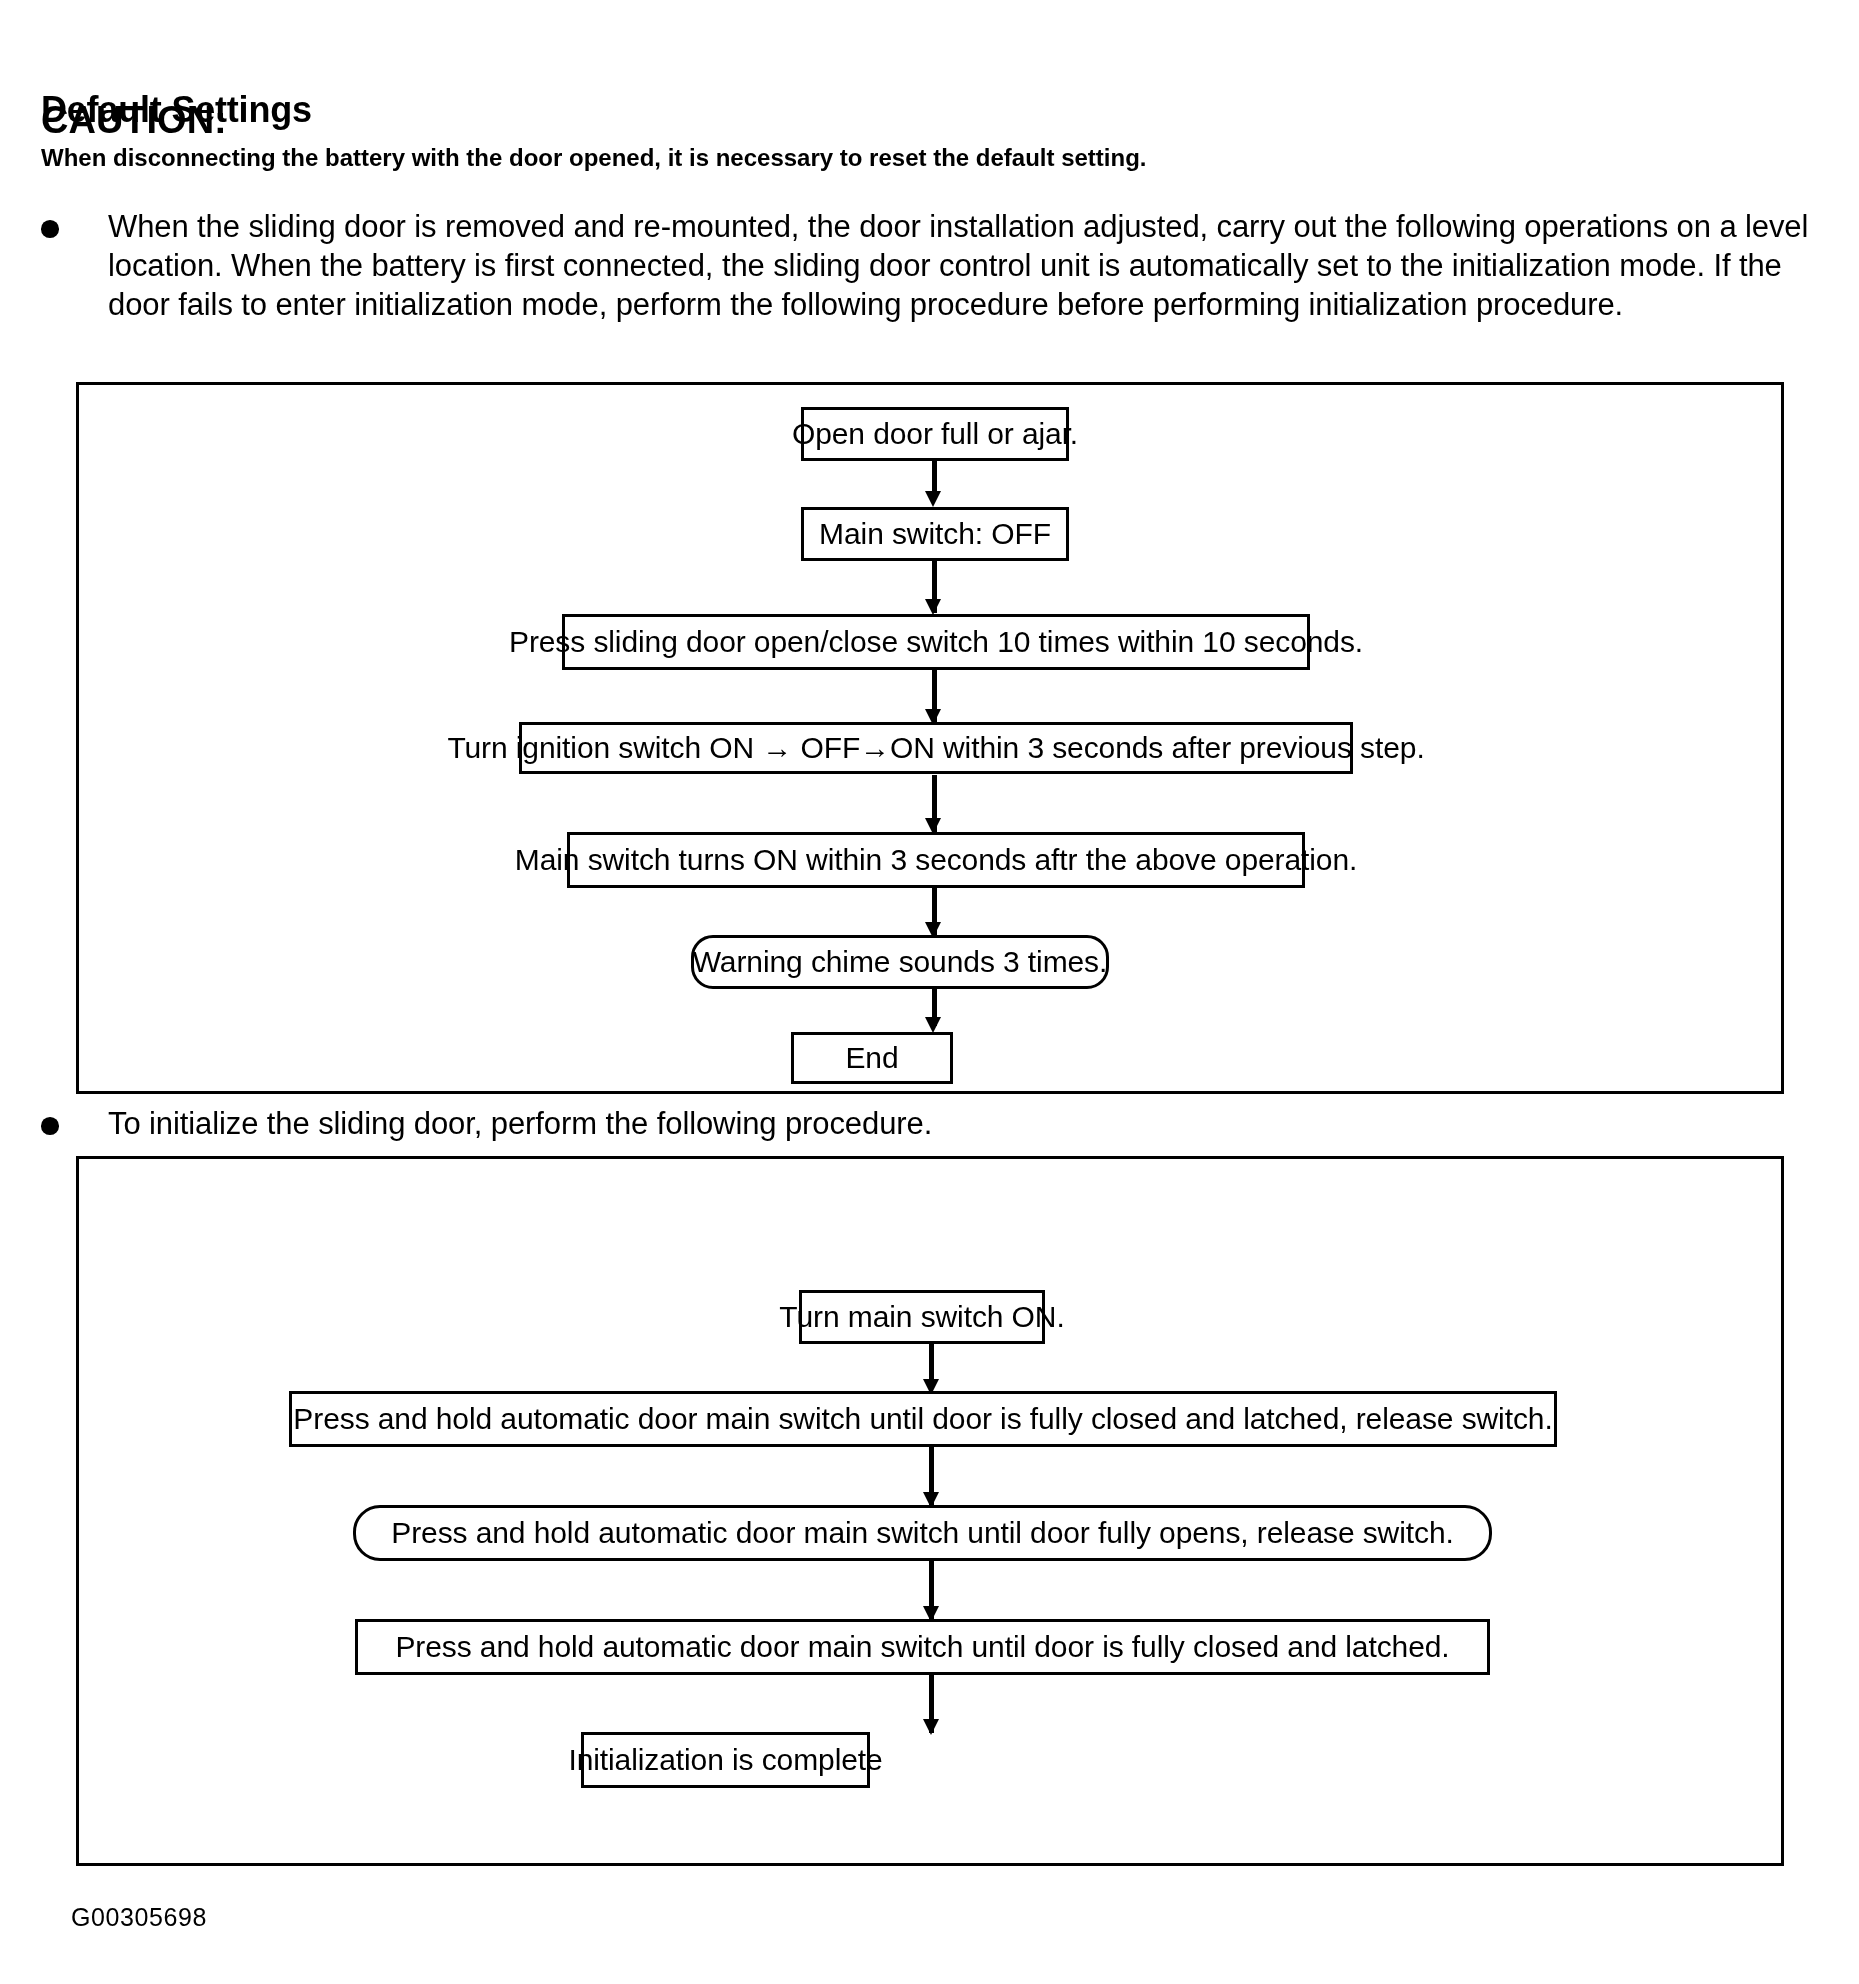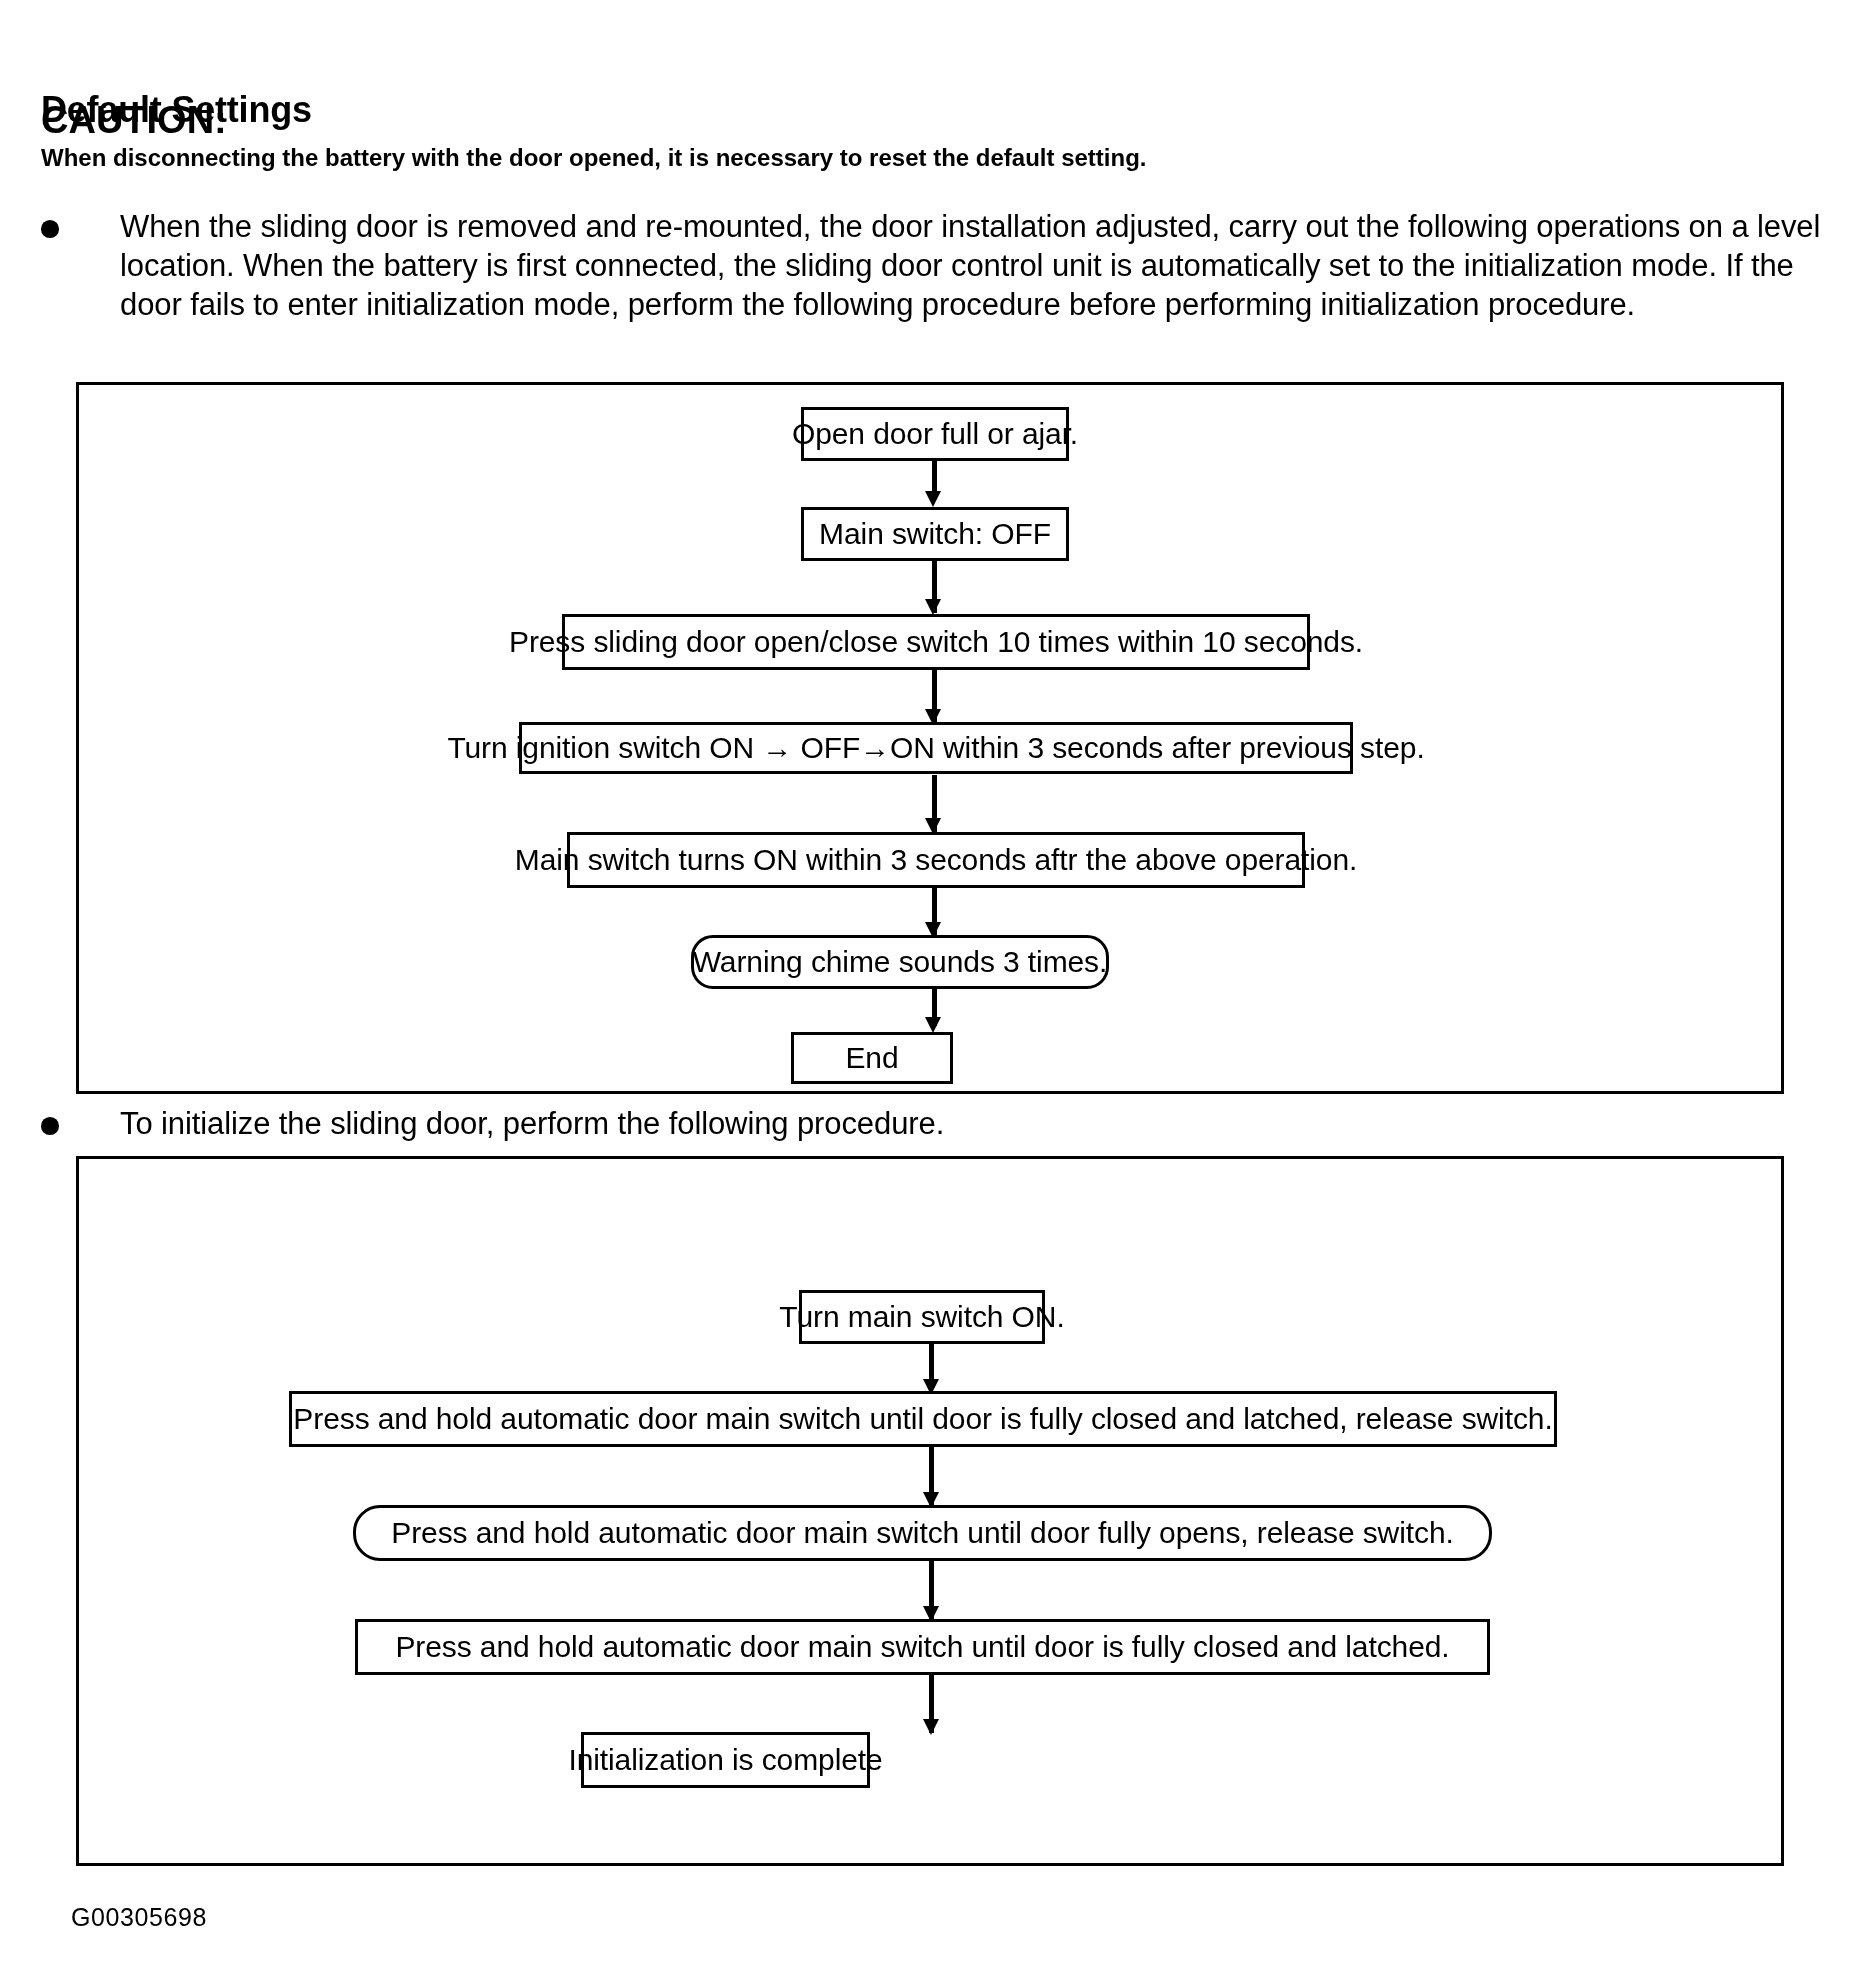--- a/index.html
+++ b/index.html
@@ -67,21 +67,20 @@
     height: 17.7px;
     background: #000;
     border-radius: 50%;
   }
   .bullet-text {
     position: absolute;
     font-size: 31px;
     line-height: 39px;
     letter-spacing: -0.1px;
     text-align: left;
-    margin-left: 12px;
   }
 
   #bullet-1 { left: 41px; top: 207px; width: 1799px; }
   #bullet-1 .bullet-dot { top: 13px; }
   #bullet-1 .bullet-text { left: 67px; top: 0px; width: 1739px; }
 
   #bullet-2 { left: 41px; top: 1104px; width: 1799px; }
   #bullet-2 .bullet-dot { top: 13px; }
   #bullet-2 .bullet-text { left: 67px; top: 0px; width: 1739px; white-space: nowrap; }
 

